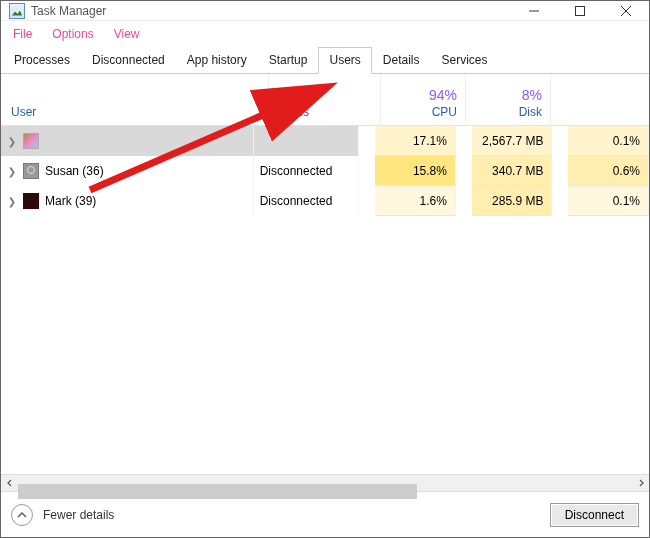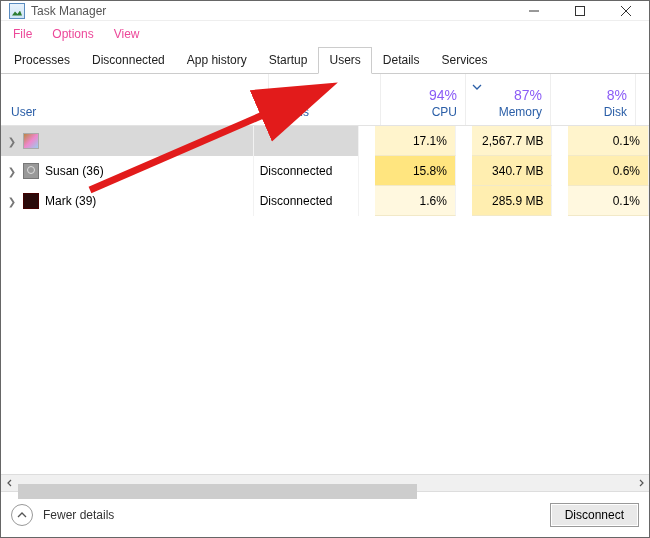--- a/index.html
+++ b/index.html
@@ -245,27 +245,20 @@
   </div>
   <div class="col-status">
     <span>Status</span>
   </div>
   <div id="metric-headers" style="display:flex">
       <div class="col-num">
         <div class="pct">94%</div>
         <div class="lbl">CPU</div>
       </div>
       <div class="col-num">
-        <span class="chevron"><svg width="10" height="8" viewBox="0 0 10 8">
-            <polyline points="1,2 5,6 9,2" fill="none" stroke="#2a5ea7" stroke-width="1.3"></polyline>
-          </svg></span>
-        <div class="pct">87%</div>
-        <div class="lbl">Memory</div>
-      </div>
-      <div class="col-num">
         <div class="pct">8%</div>
         <div class="lbl">Disk</div>
       </div>
     </div>
 </div>
 
 <div class="grid" id="grid">
     <div class="row selected">
       <div class="cell-user">
         <span class="expand" style="transform: none;">❯</span>

